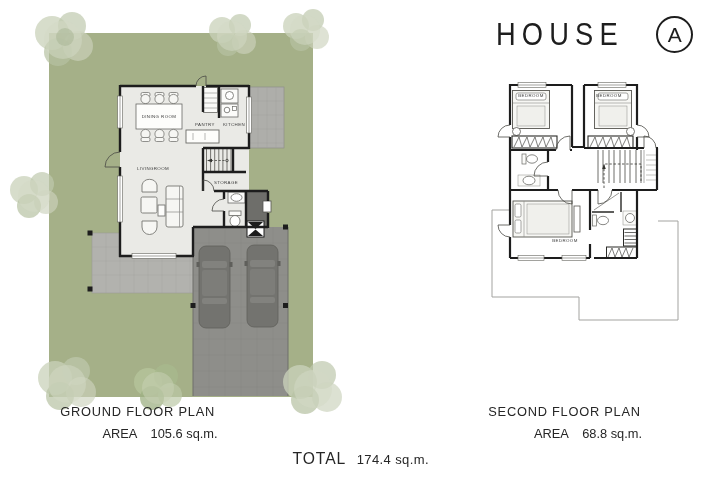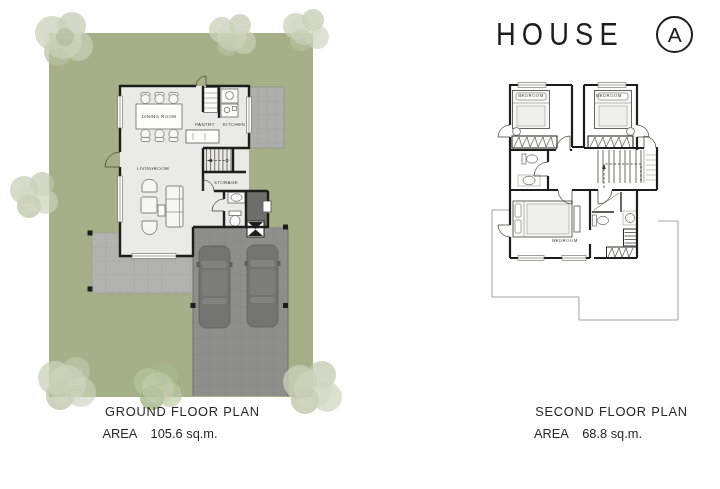--- a/index.html
+++ b/index.html
@@ -14,21 +14,21 @@
   }
   .title .word{
     font-size:31px;letter-spacing:7px;color:#1d1d1d;
     transform:scaleX(.88);transform-origin:left center;white-space:nowrap;
   }
   .title .variant{
     width:33px;height:33px;border:2.2px solid #1d1d1d;border-radius:50%;
     display:flex;align-items:center;justify-content:center;
     font-size:21px;color:#1d1d1d;flex:0 0 auto;
   }
-  .caption{position:absolute;width:210px;text-align:right;}
+  .caption{position:absolute;width:210px;text-align:left;}
   .caption .line1{font-size:13.5px;letter-spacing:.8px;transform:scaleX(.95);transform-origin:center;}
   .caption .line2{margin-top:7px;font-size:13.5px;display:flex;justify-content:center;gap:14px;
                   transform:scaleX(.95);transform-origin:center;}
   .caption-ground{left:55px;top:404px;}
   .caption-second{left:483px;top:404px;}
   .total{
     position:absolute;left:240px;top:449px;width:240px;
     display:flex;justify-content:center;align-items:baseline;gap:9px;
   }
   .total .t-label{font-size:16.5px;letter-spacing:1px;transform:scaleX(.95);}
@@ -370,14 +370,18 @@
 </div>
 
 <div class="caption caption-second">
   <div class="line1">SECOND FLOOR PLAN</div>
   <div class="line2">
     <span>AREA</span>
     <span>68.8 sq.m.</span>
   </div>
 </div>
 
+<div class="total">
+  <span class="t-label">TOTAL</span>
+  <span class="t-value">174.4 sq.m.</span>
+</div>
 
 </div>
 
 </body></html>

